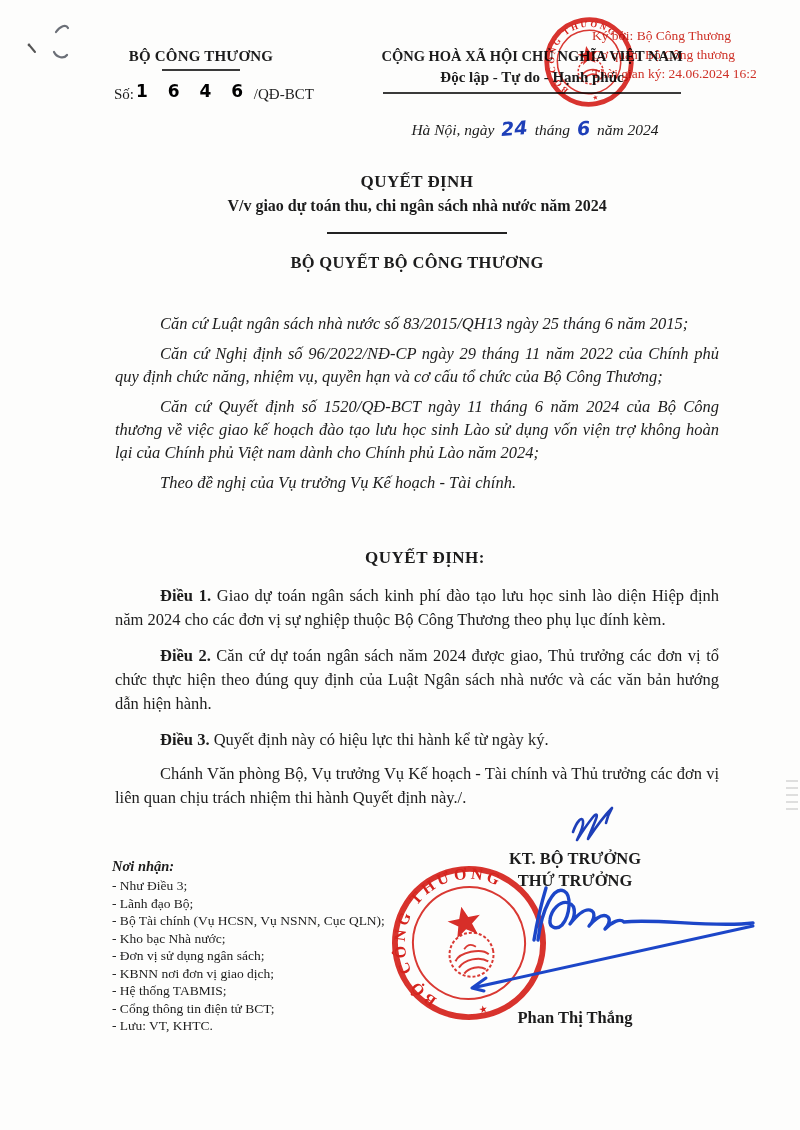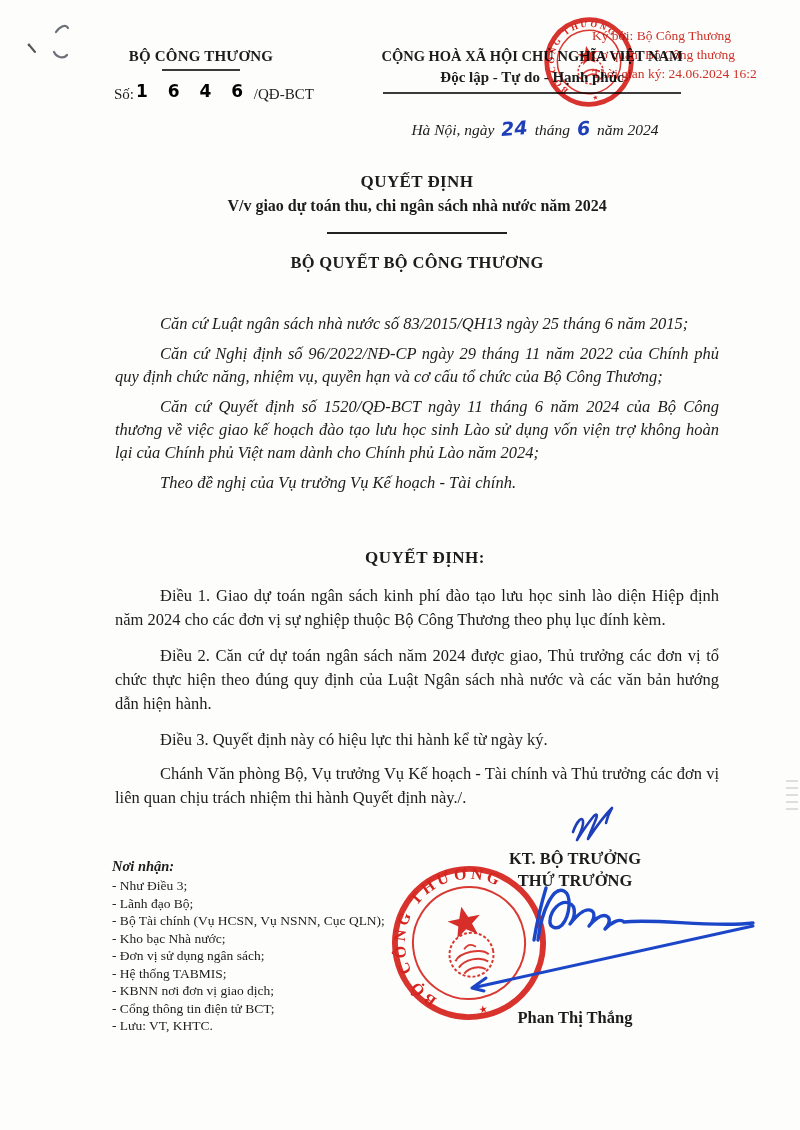--- a/index.html
+++ b/index.html
@@ -48,21 +48,21 @@
     font-size:16.5px; line-height:23px; text-align:justify; }
   .preamble p { text-indent:45px; margin:0 0 7px; }
 
   .decision-heading { left:123px; top:548px; width:604px; text-align:center;
     font-weight:bold; font-size:17px; letter-spacing:.5px; }
 
   .articles { left:115px; top:584px; width:604px; font-size:16.5px;
     line-height:24px; text-align:justify; }
   .articles p { text-indent:45px; margin:0 0 12px; }
   .articles p.closing { margin-top:-2px; }
-  .lead { font-weight:normal; }
+  .lead { font-weight:bold; }
 
   
   .recipients { left:112px; top:858px; width:330px; }
   .recipients-label { font-weight:bold; font-style:italic; font-size:14.5px; }
   .recipients ul { list-style:none; margin-top:2px; }
   .recipients li { font-size:13.5px; line-height:17.5px; }
 
   .sign-titles { left:455px; top:848px; width:240px; text-align:center;
     font-weight:bold; font-size:16.5px; line-height:22px; }
   .signer-name { left:455px; top:1008px; width:240px; text-align:center;
@@ -164,22 +164,22 @@
   </svg>
 
   <div class="abs recipients">
     <div class="recipients-label">Nơi nhận:</div>
     <ul>
       <li>- Như Điều 3;</li>
       <li>- Lãnh đạo Bộ;</li>
       <li>- Bộ Tài chính (Vụ HCSN, Vụ NSNN, Cục QLN);</li>
       <li>- Kho bạc Nhà nước;</li>
       <li>- Đơn vị sử dụng ngân sách;</li>
+      <li>- KBNN nơi đơn vị giao dịch;</li>
       <li>- Hệ thống TABMIS;</li>
-      <li>- KBNN nơi đơn vị giao dịch;</li>
       <li>- Cổng thông tin điện tử BCT;</li>
       <li>- Lưu: VT, KHTC.</li>
     </ul>
   </div>
 
   <div class="abs sign-titles">
     <div>KT. BỘ TRƯỞNG</div>
     <div>THỨ TRƯỞNG</div>
   </div>
 

